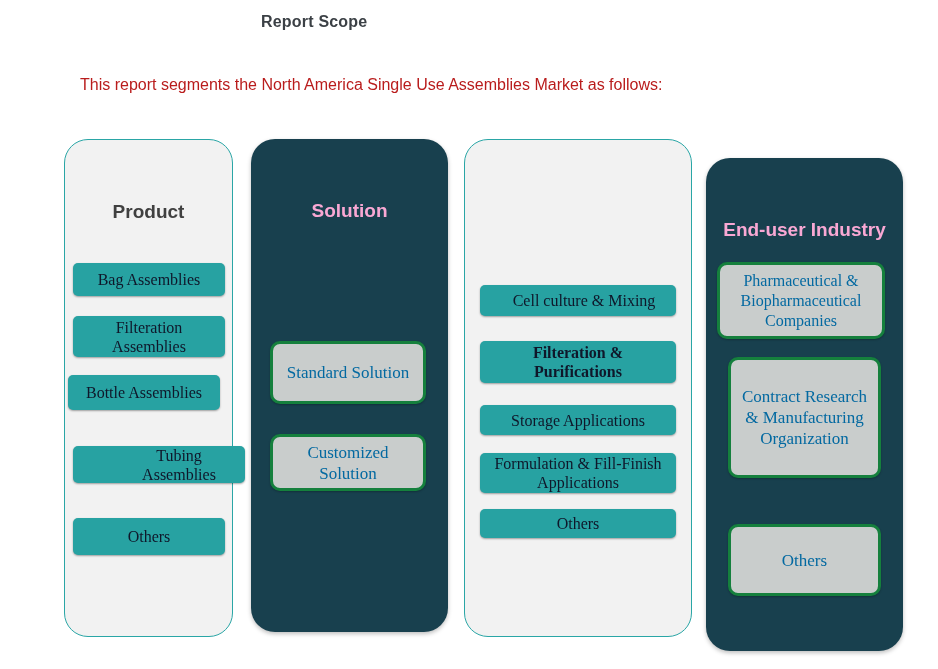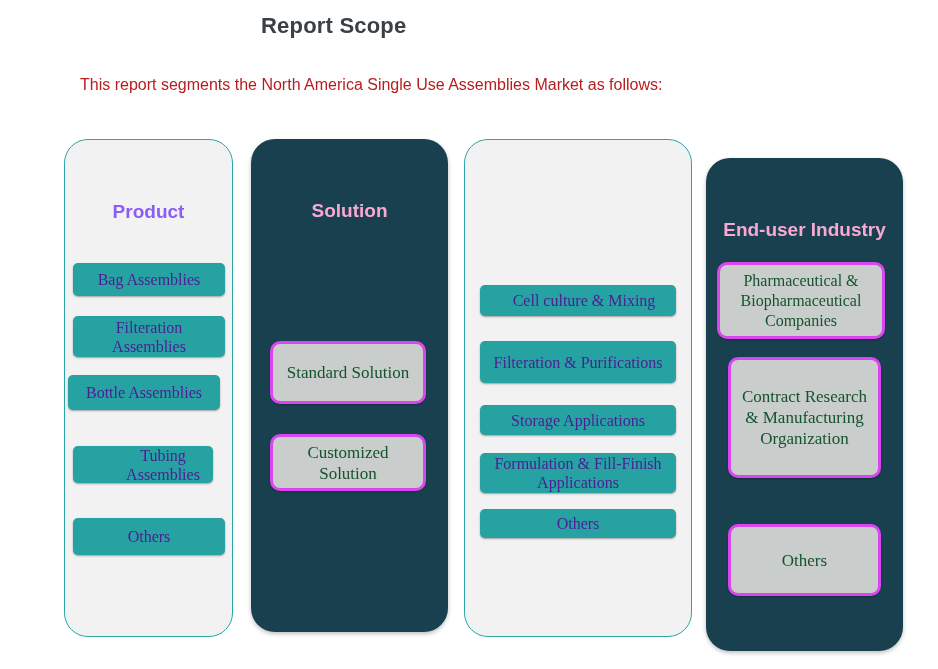--- a/index.html
+++ b/index.html
@@ -2,75 +2,75 @@
 <html><head>
 <meta charset="utf-8">
 <style>
   html,body { margin:0; padding:0; background:#ffffff; }
   .page {
     position:relative; width:938px; height:669px; background:#ffffff;
     font-family:"Liberation Sans", sans-serif; overflow:hidden;
   }
   .title {
     position:absolute; left:261px; top:13px; margin:0;
-    font-size:22px; font-weight:bold; color:#3b4045; letter-spacing:0.2px;
+    font-size:16px; font-weight:bold; color:#3b4045; letter-spacing:0.2px;
   }
   .subtitle {
     position:absolute; left:80px; top:76px; margin:0;
     font-size:16px; color:#b91c1c;
   }
   .col { position:absolute; top:139px; border-radius:24px; }
   .col.light { background:#f2f2f2; border:1px solid #2aa6a6; }
   .col.dark  { background:#18404e; box-shadow:0 2px 4px rgba(0,0,0,0.25); }
   .col-header {
     position:absolute; top:61px; left:0; right:0; text-align:center;
     font-size:19px; font-weight:bold;
   }
-  .col.light .col-header { color:#8b5cf6; }
+  .col.light .col-header { color:#404040; }
   .col.dark  .col-header { color:#f9a8d4; }
   .btn {
     position:absolute; display:flex; align-items:center; justify-content:center;
     text-align:center; font-family:"Liberation Serif", serif; box-sizing:border-box;
     padding:2px 8px;
   }
   .btn.teal {
-    background:#27a2a2; color:#4c1d95; border-radius:5px;
+    background:#27a2a2; color:#0f172a; border-radius:5px;
     font-size:16px; line-height:19px; box-shadow:0 1px 2px rgba(0,0,0,0.35);
   }
   .btn.gray {
-    background:#c9cdcc; color:#14532d; border:3px solid #d946ef; border-radius:10px;
+    background:#c9cdcc; color:#0369a1; border:3px solid #15803d; border-radius:10px;
     font-size:17px; line-height:21px; box-shadow:0 1px 2px rgba(0,0,0,0.25);
   }
 </style>
 </head>
 <body>
 
 <div class="page">
 
   <h1 class="title">Report Scope</h1>
   <p class="subtitle">This report segments the North America Single Use Assemblies Market as follows:</p>
 
   <div class="col light" style="left:64px; width:167px; height:496px;">
     <div class="col-header">Product</div>
     <div class="btn teal" style="left:8px;  top:123px; width:152px; height:33px;">Bag Assemblies</div>
     <div class="btn teal" style="left:8px;  top:176px; width:152px; height:41px;">Filteration Assemblies</div>
     <div class="btn teal" style="left:3px;  top:235px; width:152px; height:35px;">Bottle Assemblies</div>
-    <div class="btn teal" style="left:8px;  top:306px; width:140px; height:37px;padding-left:48px;">Tubing Assemblies</div>
+    <div class="btn teal" style="left:8px;  top:306px; width:172px; height:37px;padding-left:48px;">Tubing Assemblies</div>
     <div class="btn teal" style="left:8px;  top:378px; width:152px; height:37px;">Others</div>
   </div>
 
   <div class="col dark" style="left:251px; width:197px; height:493px;">
     <div class="col-header">Solution</div>
     <div class="btn gray" style="left:19px; top:202px; width:156px; height:63px;">Standard Solution</div>
     <div class="btn gray" style="left:19px; top:295px; width:156px; height:57px;">Customized Solution</div>
   </div>
 
   <div class="col light" style="left:464px; width:226px; height:496px;">
     <div class="btn teal" style="left:15px; top:145px; width:196px; height:31px;padding-left:20px;">Cell culture &amp; Mixing</div>
-    <div class="btn teal" style="left:15px; top:201px; width:196px; height:42px;">Filteration &amp; Purifications</div>
+    <div class="btn teal" style="left:15px; top:201px; width:196px; height:42px;font-weight:bold;">Filteration &amp; Purifications</div>
     <div class="btn teal" style="left:15px; top:265px; width:196px; height:30px;">Storage Applications</div>
     <div class="btn teal" style="left:15px; top:313px; width:196px; height:40px;">Formulation &amp; Fill-Finish Applications</div>
     <div class="btn teal" style="left:15px; top:369px; width:196px; height:29px;">Others</div>
   </div>
 
   <div class="col dark" style="left:706px; width:197px; height:493px;margin-top:19px;">
     <div class="col-header">End-user Industry</div>
     <div class="btn gray" style="left:11px; top:104px; width:168px; height:77px; font-size:16px; line-height:20px;">Pharmaceutical &amp; Biopharmaceutical Companies</div>
     <div class="btn gray" style="left:22px; top:199px; width:153px; height:121px;">Contract Research &amp; Manufacturing Organization</div>
     <div class="btn gray" style="left:22px; top:366px; width:153px; height:72px;">Others</div>

